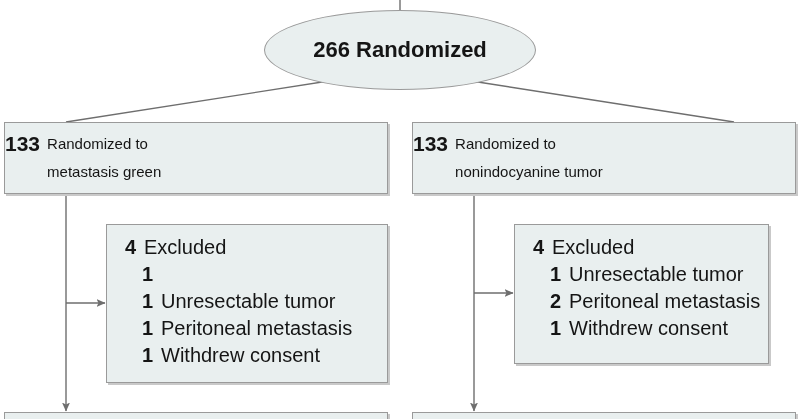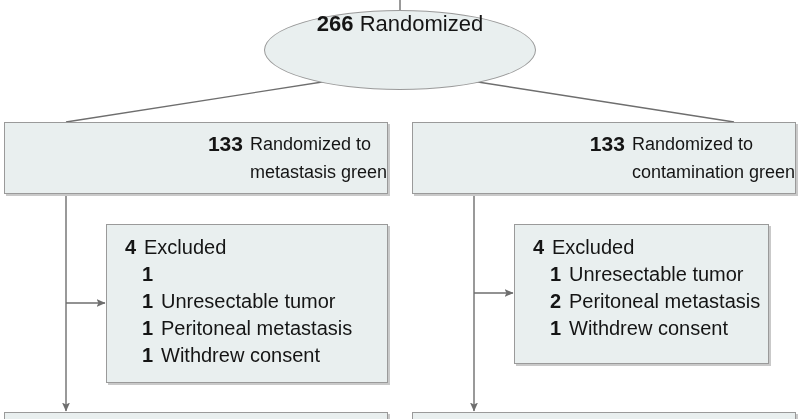--- a/index.html
+++ b/index.html
@@ -40,52 +40,53 @@
   }
 
   
   .ellipse {
     left: 264px;
     top: 10px;
     width: 272px;
     height: 80px;
     border-radius: 50%;
     display: flex;
-    align-items: flex-start;
+    align-items: center;
     justify-content: center;
+    font-weight: bold;
   }
   .ellipse .line {
     font-size: 22px;
     line-height: 26px;
     white-space: nowrap;
   }
 
   
   .rand-box {
     height: 72px;
     display: flex;
     align-items: center;
-    justify-content: flex-end;
+    justify-content: flex-start;
   }
   #box-left-rand  { left: 4px;   top: 122px; width: 384px; }
   #box-right-rand { left: 412px; top: 122px; width: 384px; }
 
   .rand-inner {
     display: flex;
     align-items: flex-start;
   }
   .rand-inner .num {
     font-weight: bold;
     font-size: 21px;
     line-height: 28px;
     text-align: right;
     margin-right: 7px;
   }
   .rand-inner .txt {
-    font-size: 18px;
+    font-size: 15px;
     line-height: 28px;
     text-align: left;
   }
 
   
   #box-left-excl  { left: 106px; top: 224px; width: 282px; height: 159px; }
   #box-right-excl { left: 514px; top: 224px; width: 255px; height: 140px; }
 
   .excl-inner {
     padding: 9px 0 0 16px;
@@ -155,21 +156,21 @@
         <div>metastasis green</div>
       </div>
     </div>
   </div>
 
   <div class="node rand-box shadowed" id="box-right-rand">
     <div class="rand-inner">
       <div class="num">133</div>
       <div class="txt">
         <div>Randomized to</div>
-        <div>contamination green</div>
+        <div>nonindocyanine tumor</div>
       </div>
     </div>
   </div>
 
   <div class="node shadowed" id="box-left-excl">
     <div class="excl-inner">
       <div class="excl-row">
         <span class="num">4</span>
         <span>Excluded</span>
       </div>

